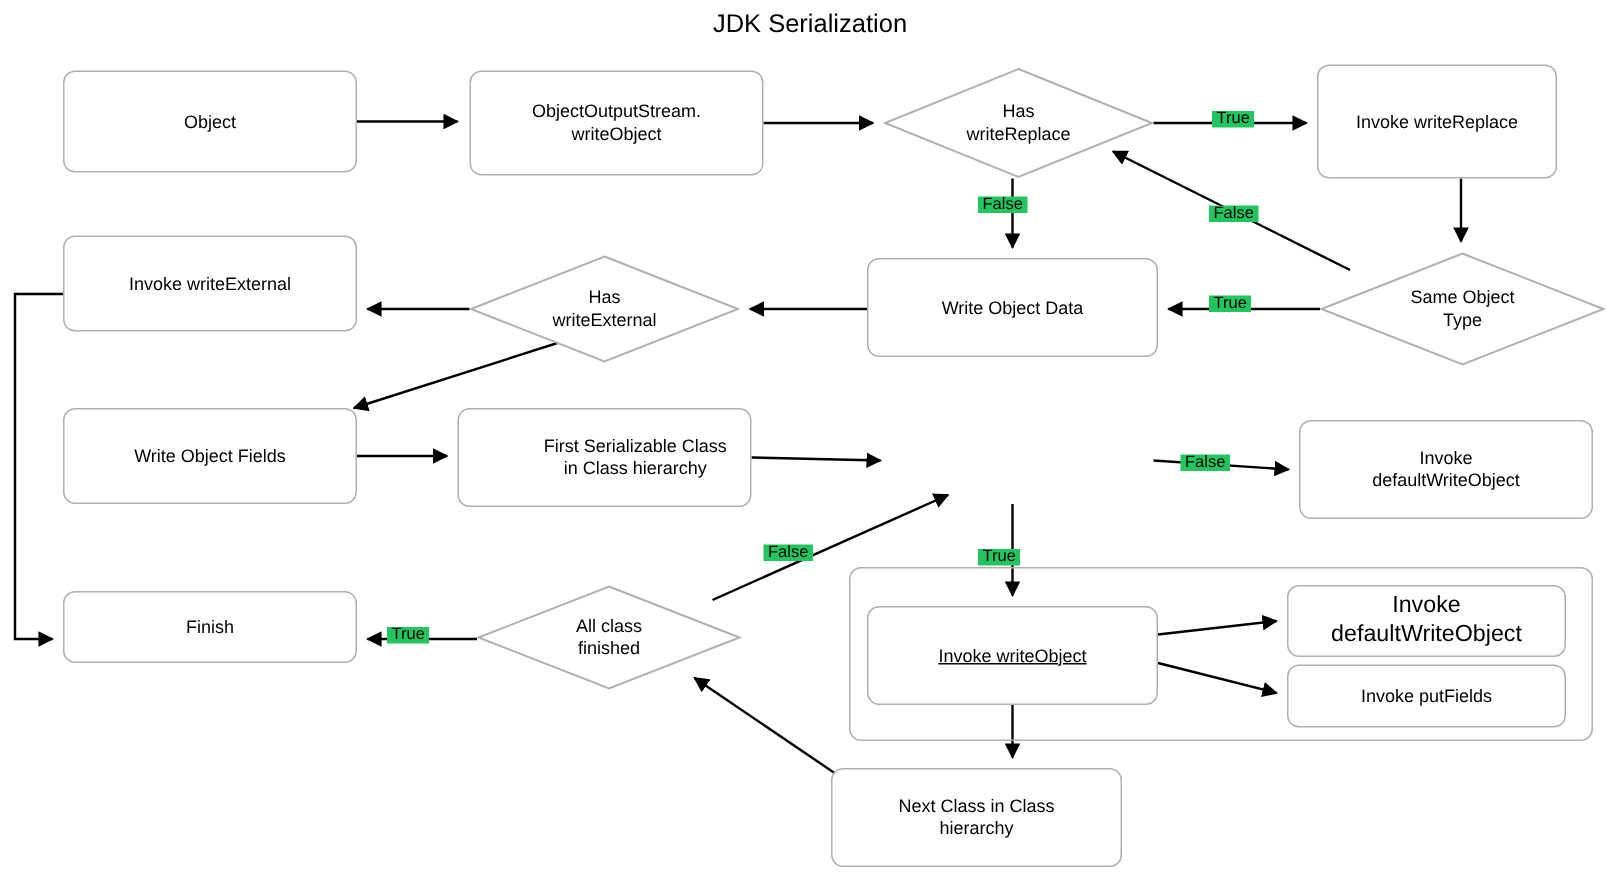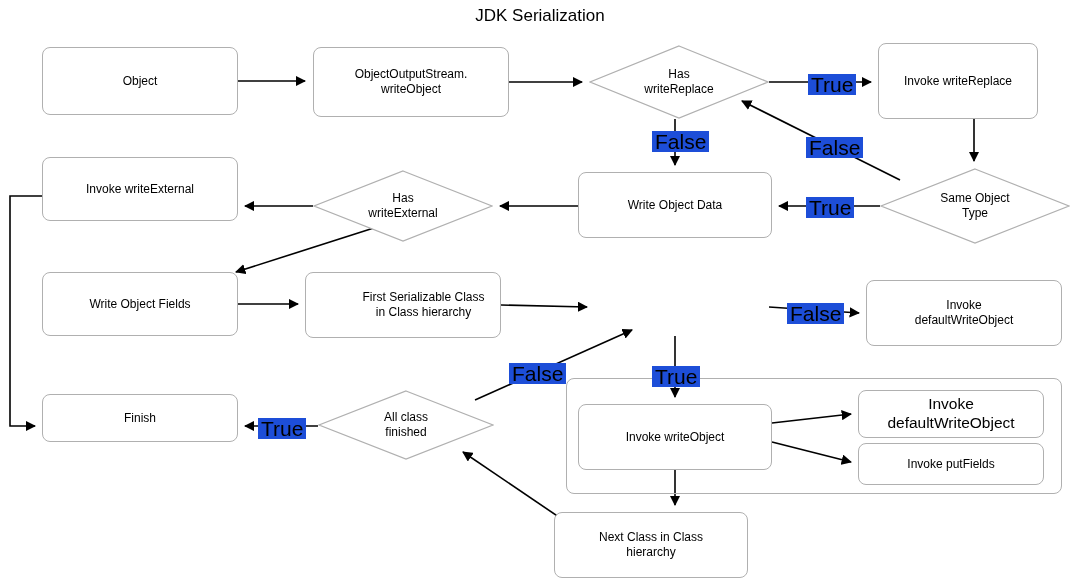--- a/index.html
+++ b/index.html
@@ -69,23 +69,23 @@
   }
   .subgraph {
     position: absolute;
     box-sizing: border-box;
     border: 1.3px solid #b0b0b0;
     border-radius: 8px;
     background: transparent;
   }
   .edge-label {
     position: absolute;
-    font-size: 21px;
+    font-size: 11px;
     color: #000;
-    background: #1d4ed8;
+    background: #22c55e;
     padding: 0 3px;
     white-space: nowrap;
     line-height: 1;
   }
 </style>
 </head>
 <body>
 
 <div id="canvas">
 
@@ -210,21 +210,21 @@
   </div>
 
   <div class="node diamond" style="left:318px; top:390px; width:176px; height:70px;">
     <svg class="dshape" viewBox="0 0 176 70" preserveAspectRatio="none">
       <path d="M 88 1 L 175 35 L 88 69 L 1 35 Z" fill="#ffffff" stroke="#b0b0b0" stroke-width="1.3"></path>
     </svg>
     <span class="dlabel" style="white-space:pre-line;">All class
 finished</span>
   </div>
 
-  <div class="node box" style="left:578px; top:404px; width:194px; height:66px;">
+  <div class="node box" style="left:578px; top:404px; width:194px; height:66px;text-decoration:underline;">
     <span>Invoke writeObject</span>
   </div>
 
   <div class="node box" style="left:858px; top:390px; width:186px; height:48px; font-size:15.5px;">
     <span style="white-space:pre-line;">Invoke
 defaultWriteObject</span>
   </div>
 
   <div class="node box" style="left:858px; top:443px; width:186px; height:42px;">
     <span>Invoke putFields</span>

